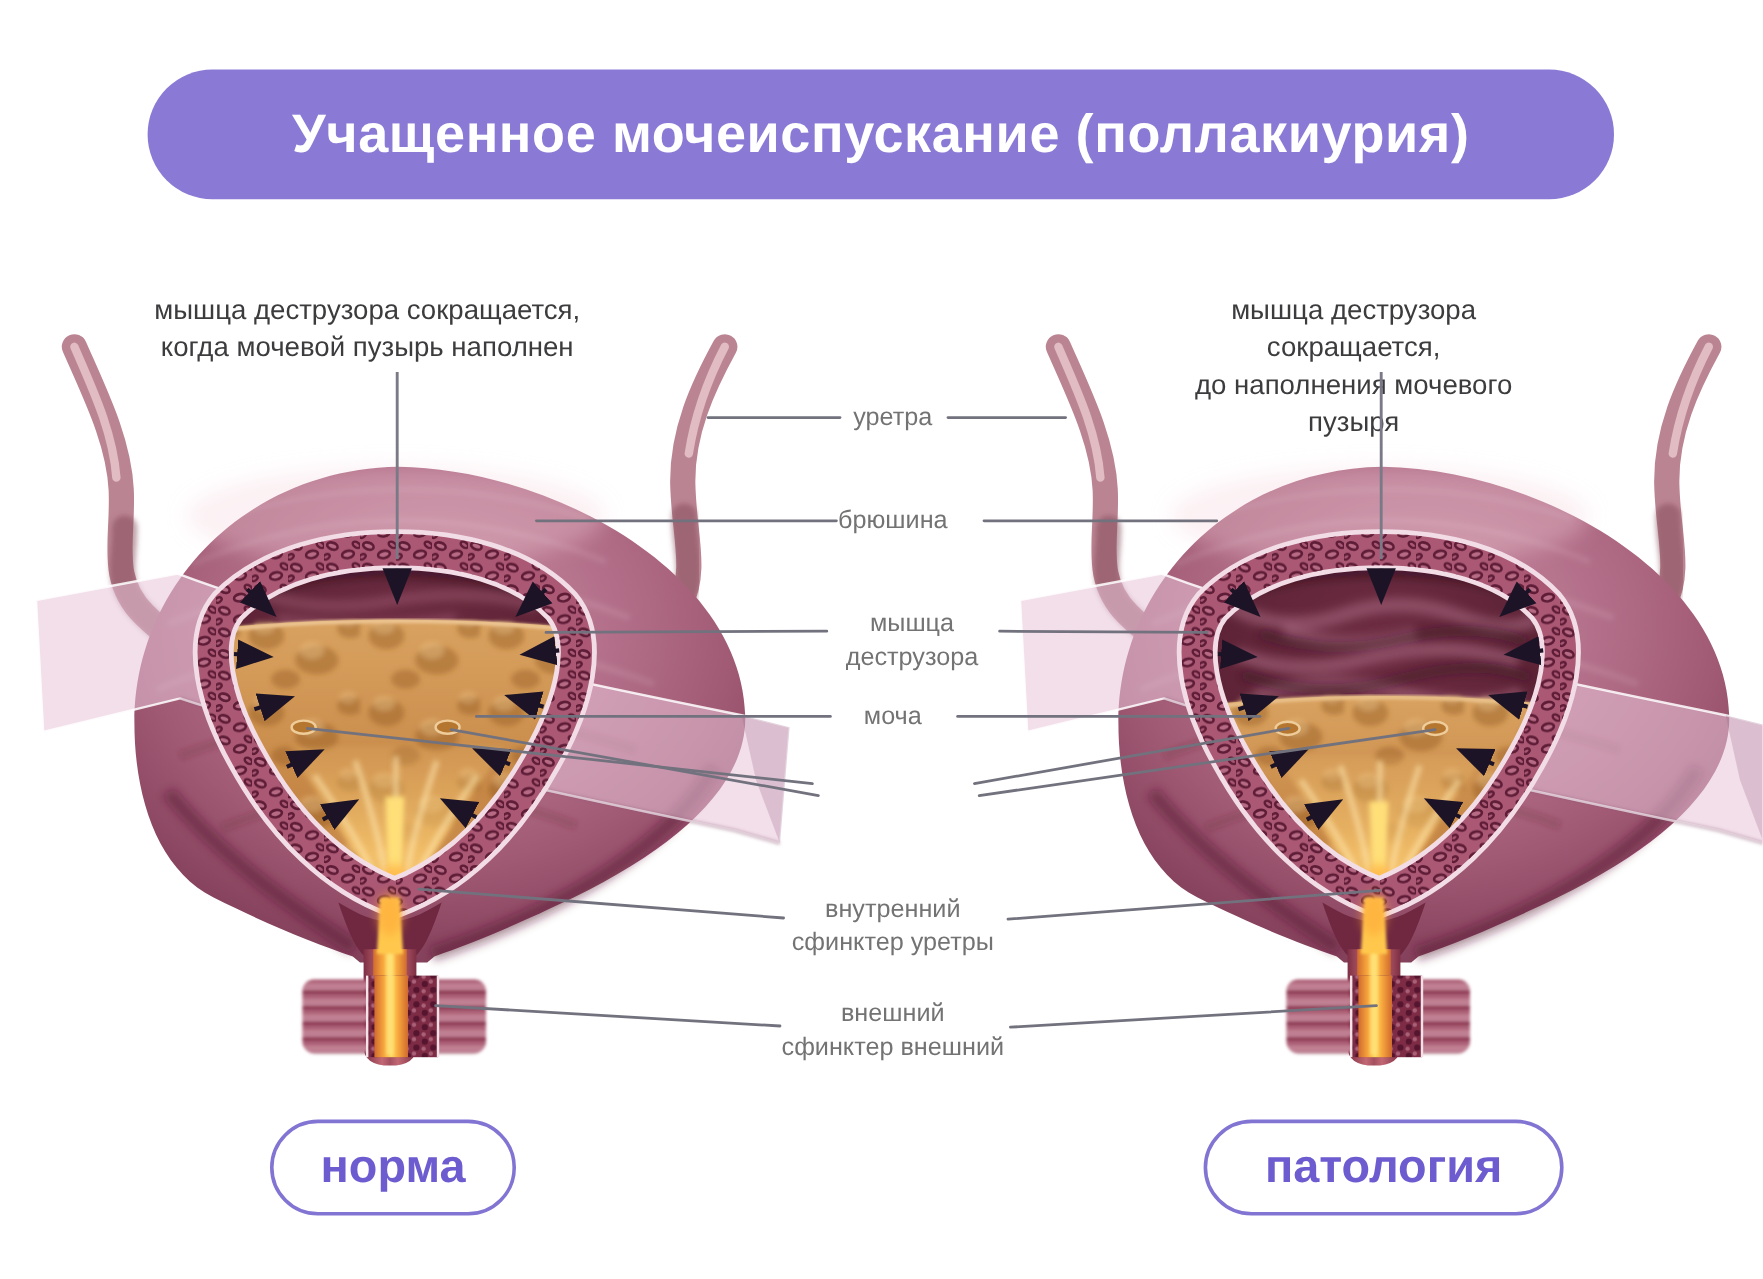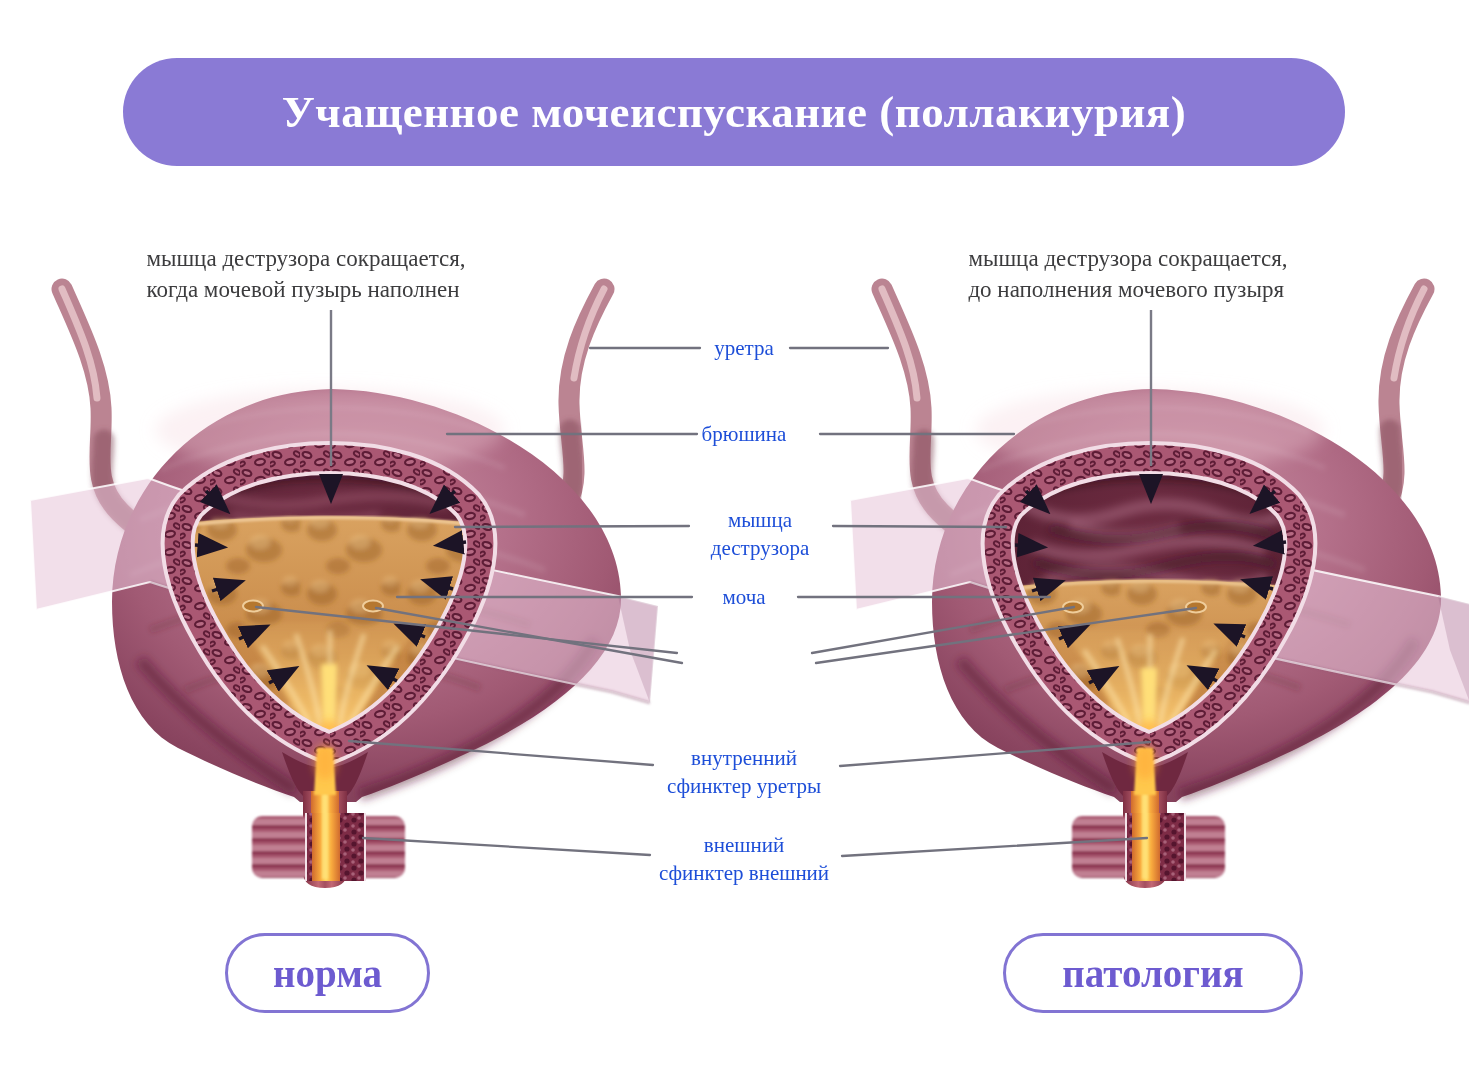--- a/index.html
+++ b/index.html
@@ -1,36 +1,36 @@
 <!DOCTYPE html>
 <html><head>
 <meta charset="utf-8">
 <style>
   html,body{margin:0;padding:0;background:#ffffff;}
   .stage{
     position:relative;width:1469px;height:1060px;background:#ffffff;overflow:hidden;
-    font-family:Liberation Serif, serif;
+    font-family:Liberation Sans, sans-serif;
   }
   .banner{
     position:absolute;left:123px;top:58px;width:1222px;height:108px;
     background:#8a7ad5;border-radius:56px;
     display:flex;align-items:center;justify-content:center;
   }
   .banner span{
     color:#ffffff;font-size:45px;font-weight:bold;letter-spacing:.5px;white-space:nowrap;
   }
   .caption{
     position:absolute;top:243px;transform:translateX(-50%);
-    font-size:23px;line-height:31px;color:#3c3c3e;text-align:left;white-space:pre-line;
+    font-size:23px;line-height:31px;color:#3c3c3e;text-align:center;white-space:pre-line;
   }
   .caption.left{left:306px;}
   .caption.right{left:1128px;}
   .lbl{
     position:absolute;left:744px;transform:translateX(-50%);
-    font-size:21px;line-height:28px;color:#1d4ed8;text-align:center;white-space:pre-line;
+    font-size:21px;line-height:28px;color:#737373;text-align:center;white-space:pre-line;
   }
   .lp1{top:334px;} .lp2{top:420px;} .lp3{top:506px;margin-left:16px;} .lp4{top:583px;}
   .lp5{top:644px;} .lp6{top:744px;} .lp7{top:831px;}
   .badge{
     position:absolute;top:933px;height:74px;background:#ffffff;
     border:3px solid #8274d3;border-radius:40px;
     display:flex;align-items:center;justify-content:center;
     color:#6d5bd0;font-size:39px;font-weight:bold;
   }
   .badge.left{left:225px;width:199px;}

